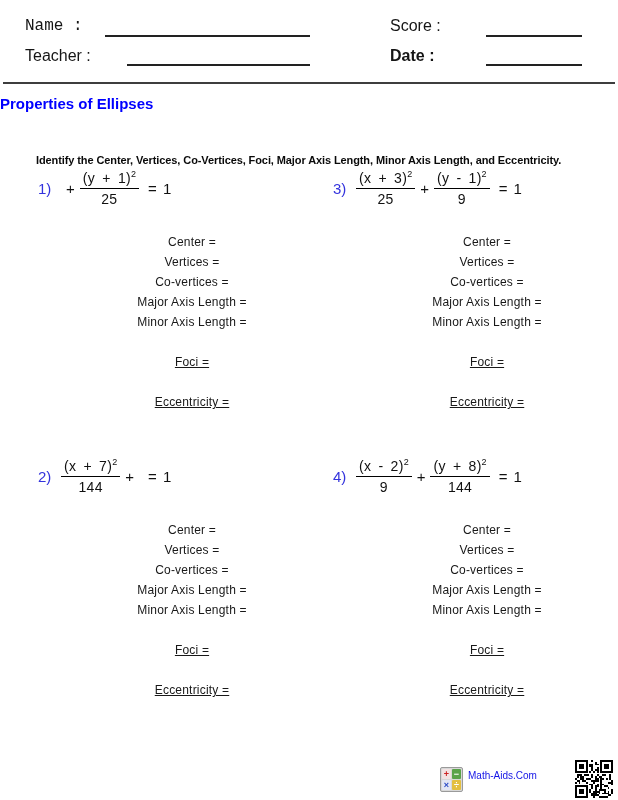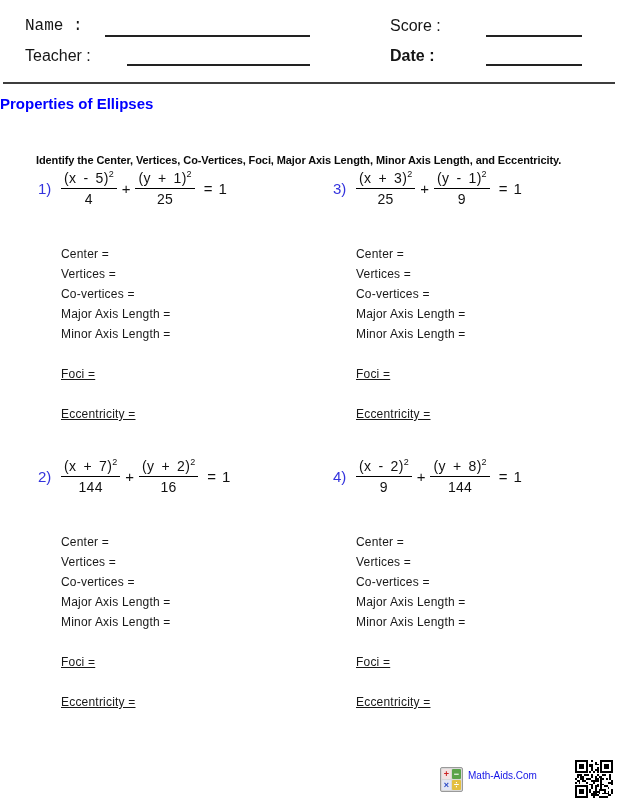--- a/index.html
+++ b/index.html
@@ -50,22 +50,22 @@
   .frac-top {
     border-bottom:1.5px solid #000; padding:0 3px 3px 3px;
     font-size:14px; white-space:nowrap; word-spacing:3px; letter-spacing:0.3px;
   }
   .frac-top sup { font-size:9px; letter-spacing:0; }
   .frac-bottom { padding-top:2px; font-size:14px; letter-spacing:0.3px; }
   .op { margin:0 5px; font-size:15px; }
   .eq-result { margin-left:9px; font-size:15px; white-space:pre; letter-spacing:1px; }
 
   .props {
-    margin-top:30px; padding-left:23px;
-    font-size:12px; line-height:20px; letter-spacing:0.2px; color:#181818;
+    margin-top:18px; padding-left:23px;
+    font-size:12px; line-height:20px; letter-spacing:0.2px; color:#181818;text-align:center;
   }
   .props .gap { margin-top:20px;text-decoration:underline; }
 
   
   .logo {
     left:440px; top:767px; width:23px; height:25px;
     border:1px solid #9a9a9a; border-radius:2px; background:#d8d8d8;
     display:grid; grid-template-columns:1fr 1fr; grid-template-rows:1fr 1fr;
     gap:1px; padding:1px;
   }
@@ -93,24 +93,20 @@
 <div class="abs blank-line" id="date-line"></div>
 
 <div class="abs divider"></div>
 
 <div class="abs title">Properties of Ellipses</div>
 <div class="abs instructions">Identify the Center, Vertices, Co-Vertices, Foci, Major Axis Length, Minor Axis Length, and Eccentricity.</div>
 
 <div class="problem" id="p1">
   <div class="equation">
     <span class="prob-num">1)</span>
-    <span class="frac">
-      <span class="frac-top"><span>(x - 5)</span><sup>2</sup></span>
-      <span class="frac-bottom">4</span>
-    </span>
     <span class="op">+</span>
     <span class="frac">
       <span class="frac-top"><span>(y + 1)</span><sup>2</sup></span>
       <span class="frac-bottom">25</span>
     </span>
     <span class="eq-result">= 1</span>
   </div>
   <div class="props">
     <div>Center =</div>
     <div>Vertices =</div>
@@ -148,24 +144,20 @@
 </div>
 
 <div class="problem" id="p2">
   <div class="equation">
     <span class="prob-num">2)</span>
     <span class="frac">
       <span class="frac-top"><span>(x + 7)</span><sup>2</sup></span>
       <span class="frac-bottom">144</span>
     </span>
     <span class="op">+</span>
-    <span class="frac">
-      <span class="frac-top"><span>(y + 2)</span><sup>2</sup></span>
-      <span class="frac-bottom">16</span>
-    </span>
     <span class="eq-result">= 1</span>
   </div>
   <div class="props">
     <div>Center =</div>
     <div>Vertices =</div>
     <div>Co-vertices =</div>
     <div>Major Axis Length =</div>
     <div>Minor Axis Length =</div>
     <div class="gap">Foci =</div>
     <div class="gap">Eccentricity =</div>

